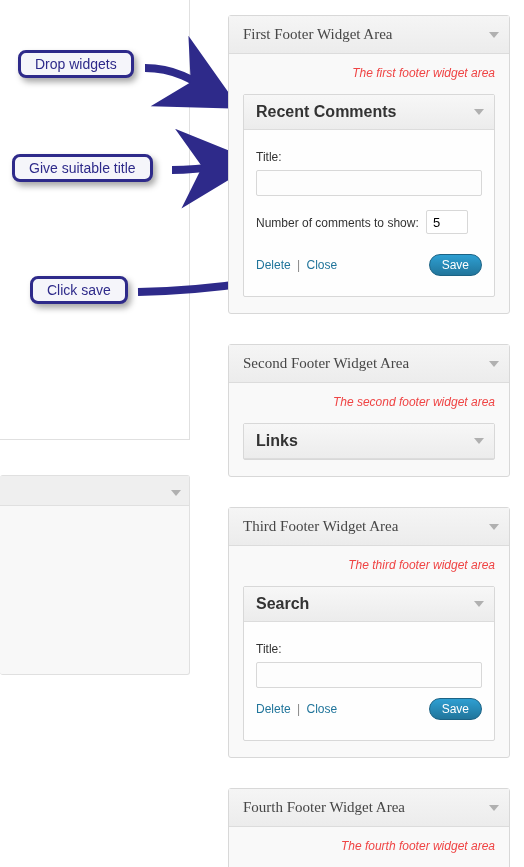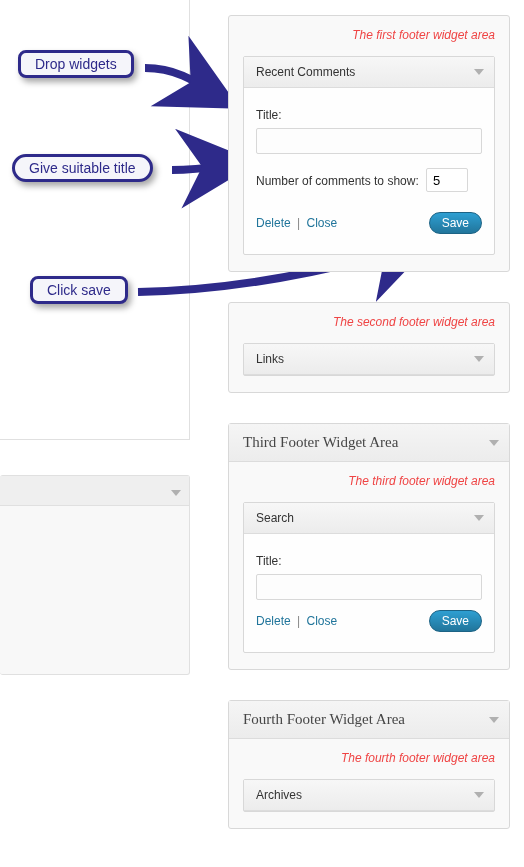--- a/index.html
+++ b/index.html
@@ -65,22 +65,22 @@
     .widget {
       border: 1px solid #d8d8d8;
       border-radius: 2px;
       background: #fefefe;
       margin-bottom: 0;
     }
     .widget-head {
       background: linear-gradient(#f7f7f7, #ececec);
       border-bottom: 1px solid #dcdcdc;
       padding: 8px 12px;
-      font-size: 12px;
-      font-weight: normal;
+      font-size: 16px;
+      font-weight: bold;
       color: #333;
       position: relative;
     }
     .widget-body {
       padding: 20px 12px 14px;
       font-size: 12px;
       color: #333;
     }
     .lbl { display: block; margin-bottom: 6px; }
     .txt {
@@ -148,37 +148,41 @@
 <body>
 
 <div class="left-panel"></div>
 <div class="left-panel2">
   <div class="hdr">
     <span class="tri"></span>
   </div>
 </div>
 
 <div class="callout" style="left:18px; top:50px;">Drop widgets</div>
-<div class="callout" style="left:12px; top:154px;border-radius:14px;">Give suitable title</div>
+<div class="callout" style="left:12px; top:154px;">Give suitable title</div>
 <div class="callout" style="left:30px; top:276px;">Click save</div>
 
 <svg class="arrow" style="left:0;top:0;width:524px;height:320px">
   <defs>
     <marker id="ah" markerWidth="12" markerHeight="12" refX="9" refY="5" orient="auto">
       <path d="M0,0 L10,5 L0,10 L3,5 Z" fill="#2e2a8a"></path>
     </marker>
   </defs>
   <path d="M145,68 C185,68 205,90 233,105" stroke="#2e2a8a" stroke-width="8" fill="none" marker-end="url(#ah)"></path>
   <path d="M172,170 C205,170 225,165 250,163" stroke="#2e2a8a" stroke-width="8" fill="none" marker-end="url(#ah)"></path>
   <path d="M138,292 C260,290 380,258 430,240" stroke="#2e2a8a" stroke-width="8" fill="none" marker-end="url(#ah)"></path>
 </svg>
 
 <div class="sidebar-col">
 
   <div class="area">
+    <div class="area-title">
+      <span>First Footer Widget Area</span>
+      <span class="tri"></span>
+    </div>
     <div class="area-body">
       <div class="area-desc">The first footer widget area</div>
       <div class="widget">
         <div class="widget-head">
           <span>Recent Comments</span>
           <span class="tri"></span>
         </div>
         <div class="widget-body">
           <span class="lbl">Title:</span>
           <input class="txt" value="" style="">
@@ -191,20 +195,24 @@
             <span class="sep">|</span>
             <span class="link">Close</span>
             <button class="save-btn">Save</button>
           </div>
         </div>
       </div>
     </div>
   </div>
 
   <div class="area">
+    <div class="area-title">
+      <span>Second Footer Widget Area</span>
+      <span class="tri"></span>
+    </div>
     <div class="area-body">
       <div class="area-desc">The second footer widget area</div>
       <div class="widget">
         <div class="widget-head">
           <span>Links</span>
           <span class="tri"></span>
         </div>
       </div>
     </div>
   </div>

